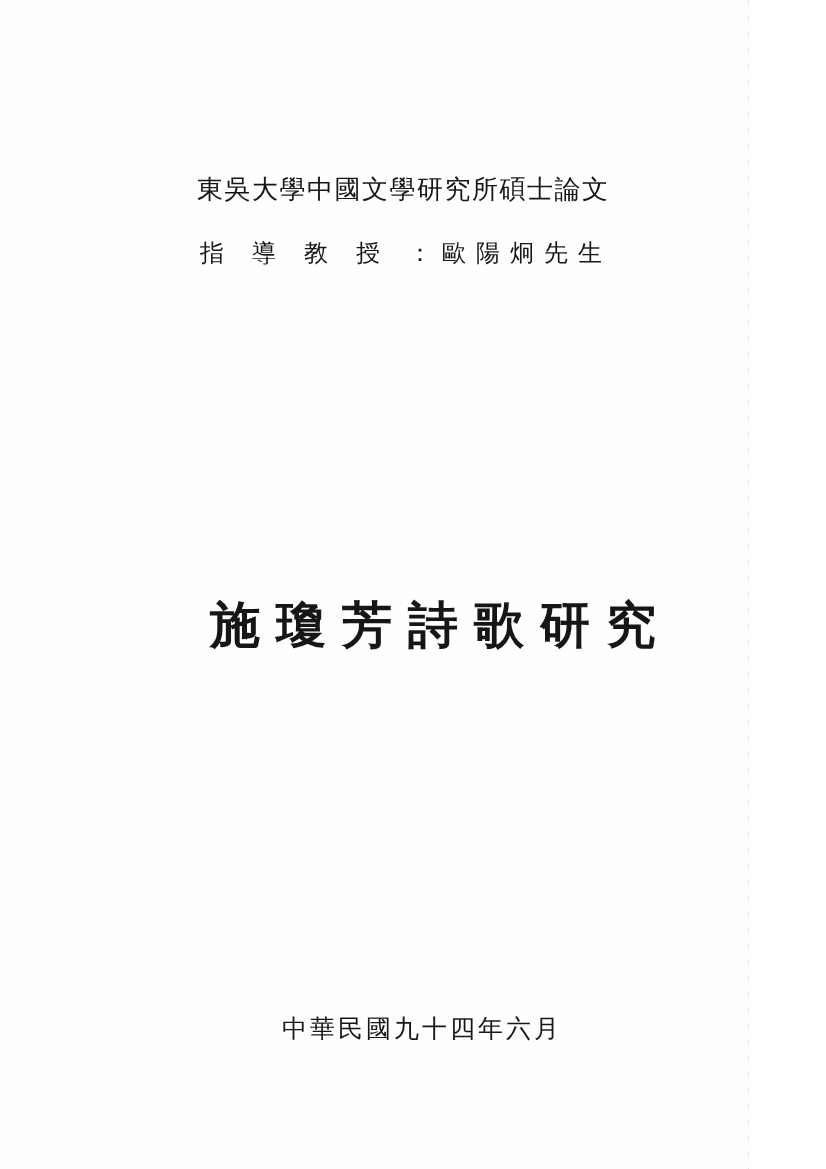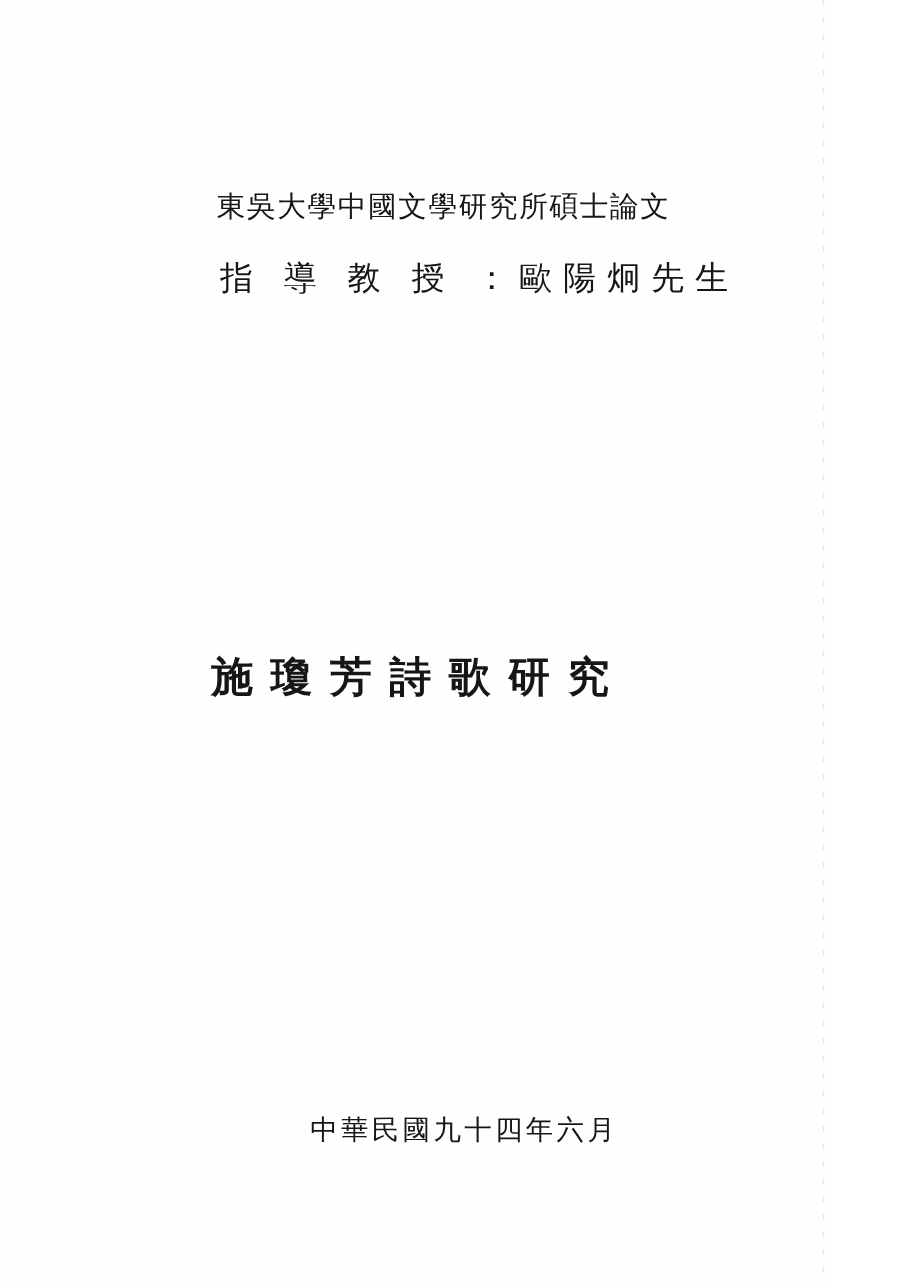--- a/index.html
+++ b/index.html
@@ -6,21 +6,21 @@
     margin: 0;
     padding: 0;
     background: #ffffff;
   }
   .page {
     position: relative;
     width: 752px;
     height: 1169px;
     background: #fefefe;
     color: #1b1b1b;
-    font-family: Liberation Mono, monospace;
+    font-family: Liberation Sans, sans-serif;
     overflow: hidden;
   }
   
   .scan-edge {
     position: absolute;
     top: 0;
     bottom: 0;
     right: 3px;
     width: 1px;
     background: repeating-linear-gradient(
@@ -37,32 +37,32 @@
   }
   .institution-line {
     left: 197px;
     top: 176px;
     font-size: 26px;
     letter-spacing: 1.5px;
   }
   .advisor-line {
     left: 200px;
     top: 241px;
-    font-size: 30px;
+    font-size: 24px;
   }
   .advisor-label {
     letter-spacing: 28px;
   }
   .advisor-rest {
     letter-spacing: 10px;
   }
   .main-title {
-    left: 192px;
+    left: 210px;
     top: 600px;
-    font-size: 38px;
+    font-size: 50px;
     letter-spacing: 16px;
     font-weight: bold;
   }
   .author-line {
     left: 301px;
     top: 958px;
     font-size: 25px;
     letter-spacing: 1px;
   }
   .author-suffix {

